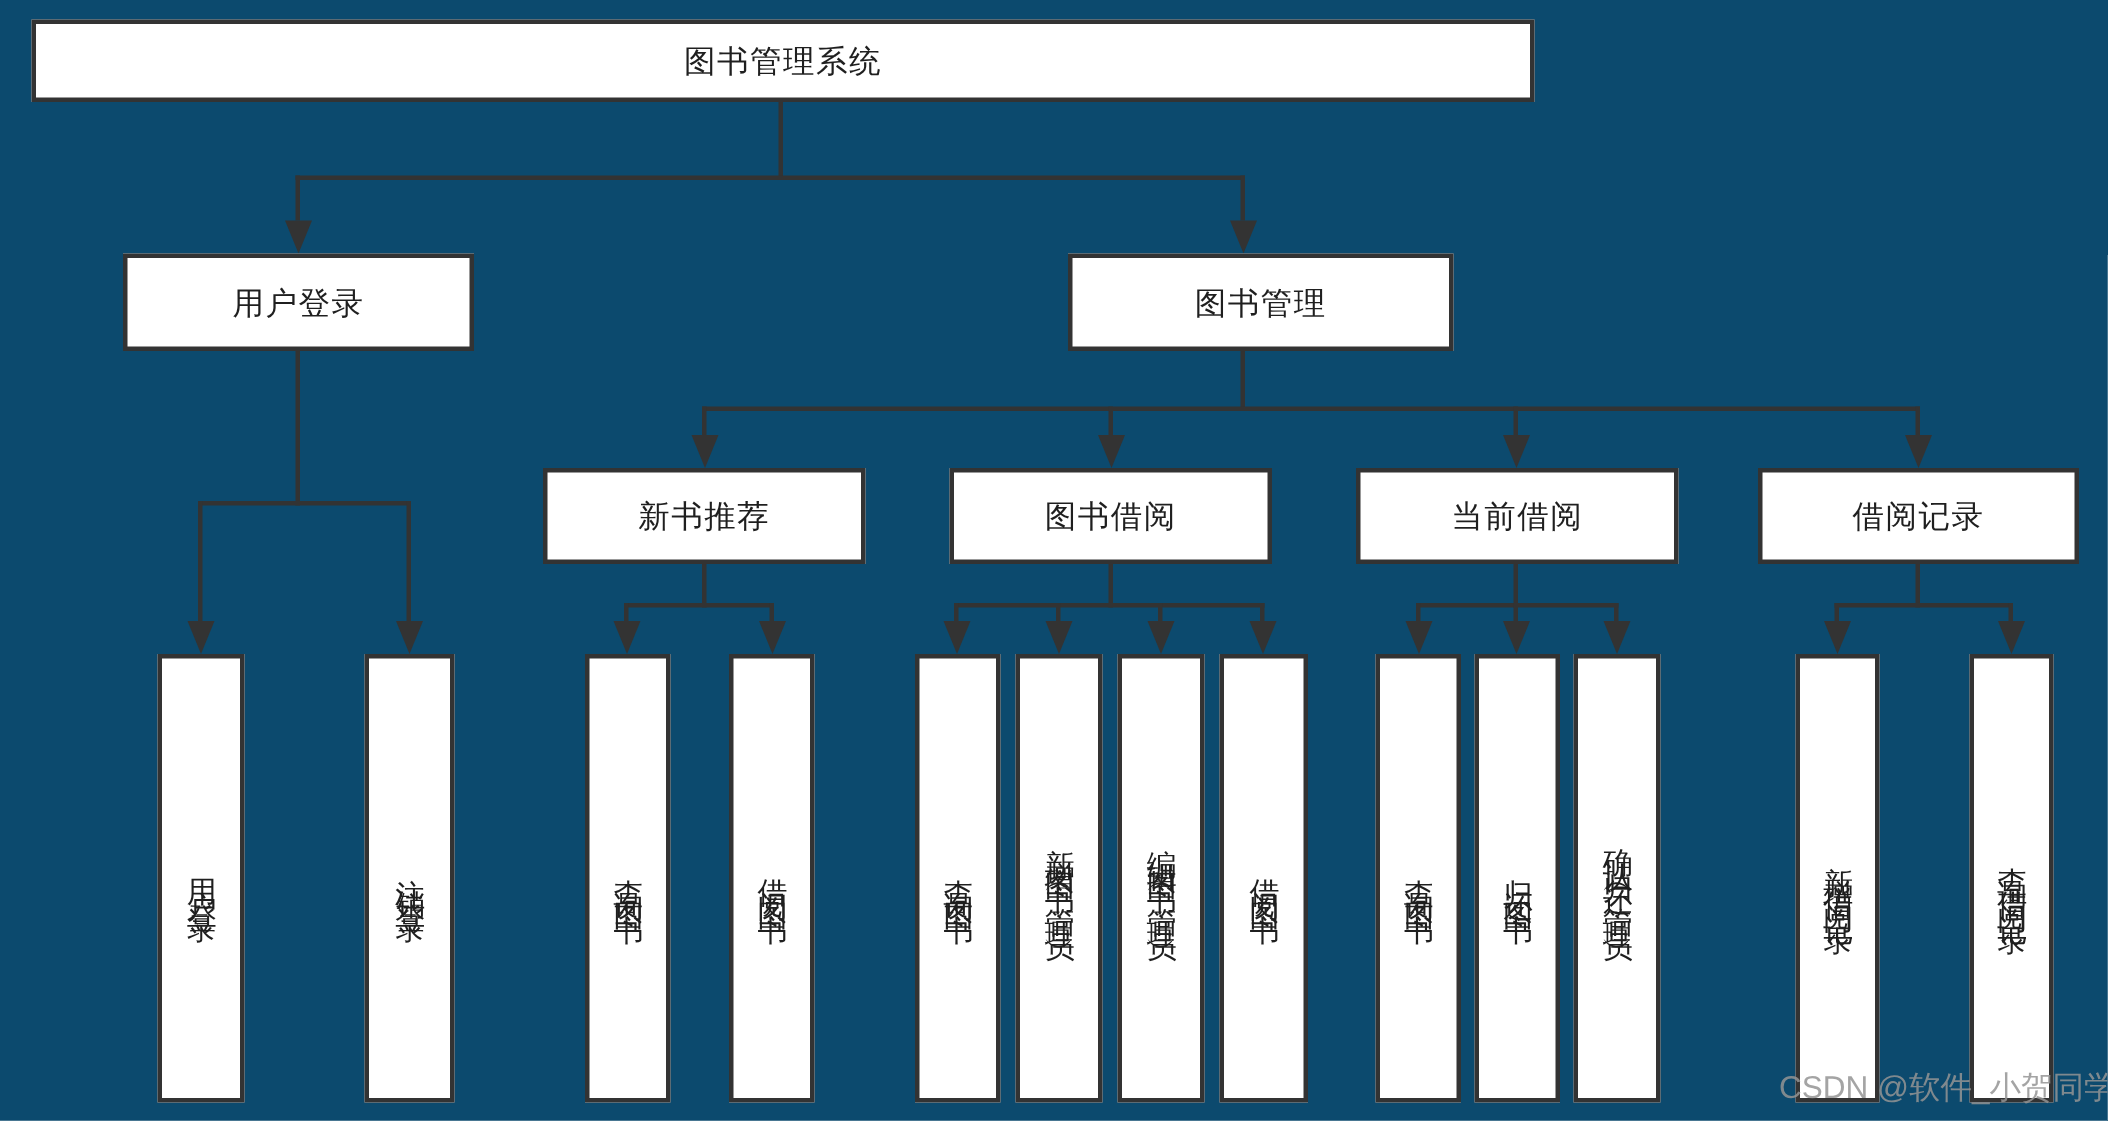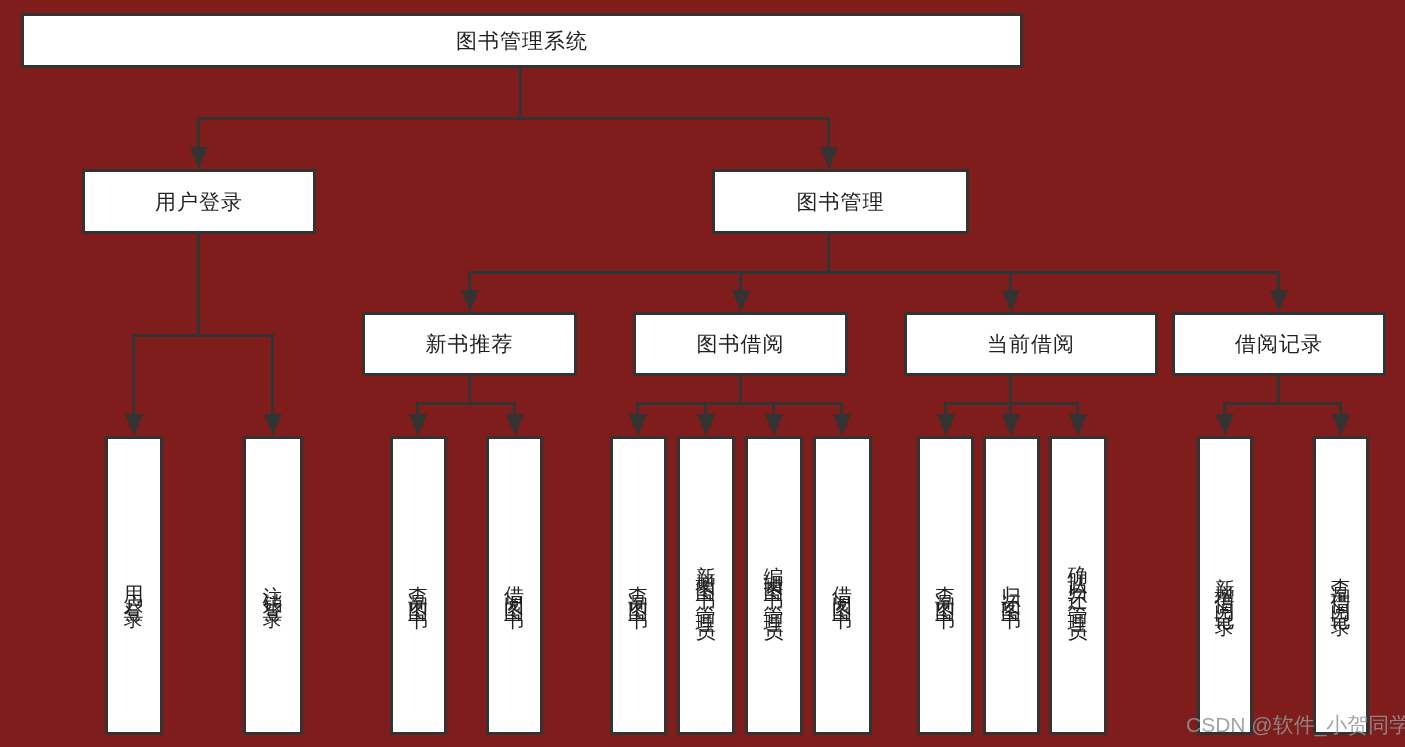--- a/index.html
+++ b/index.html
@@ -4,21 +4,21 @@
 <style>
   html, body { margin: 0; padding: 0; }
   body {
     font-family: "Liberation Sans", "DejaVu Sans", sans-serif;
     background: #ffffff;
   }
   .stage {
     position: relative;
     width: 1405px;
     height: 747px;
-    background: #7f1d1d;
+    background: #0c4a6e;
     overflow: hidden;
   }
   .box {
     position: absolute;
     border: 3px solid #333333;
     background: #ffffff;
     display: flex;
     align-items: center;
     justify-content: center;
     color: #1f1f1f;
@@ -99,21 +99,21 @@
   <div class="arrow" style="left:739px; top:271px; height:19px;"></div>
   <div class="arrow" style="left:1009px; top:271px; height:19px;"></div>
   <div class="arrow" style="left:1277px; top:271px; height:19px;"></div>
 
   <div class="box hbox" style="left:362px; top:312px; width:215px; height:64px;">
     <span>新书推荐</span>
   </div>
   <div class="box hbox" style="left:633px; top:312px; width:215px; height:64px;">
     <span>图书借阅</span>
   </div>
-  <div class="box hbox" style="left:904px; top:312px; width:254px; height:64px;">
+  <div class="box hbox" style="left:904px; top:312px; width:215px; height:64px;">
     <span>当前借阅</span>
   </div>
   <div class="box hbox" style="left:1172px; top:312px; width:214px; height:64px;">
     <span>借阅记录</span>
   </div>
 
   <div class="ln" style="left:468px; top:376px; width:3px; height:29px;"></div>
   <div class="ln" style="left:416px; top:402px; width:100px; height:3px;"></div>
   <div class="arrow" style="left:416px; top:402px; height:12px;"></div>
   <div class="arrow" style="left:513px; top:402px; height:12px;"></div>

